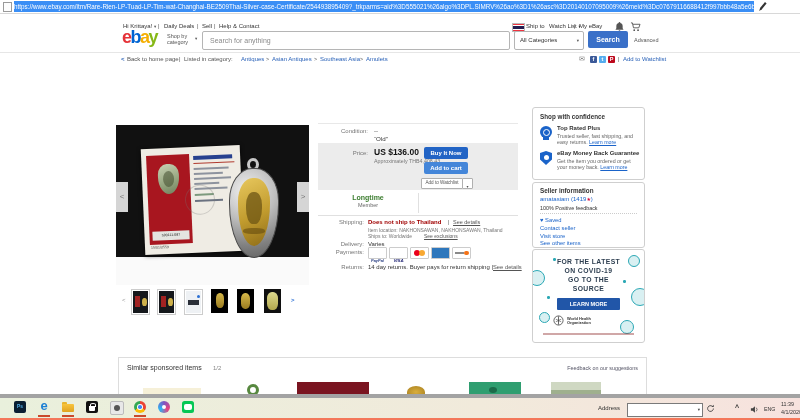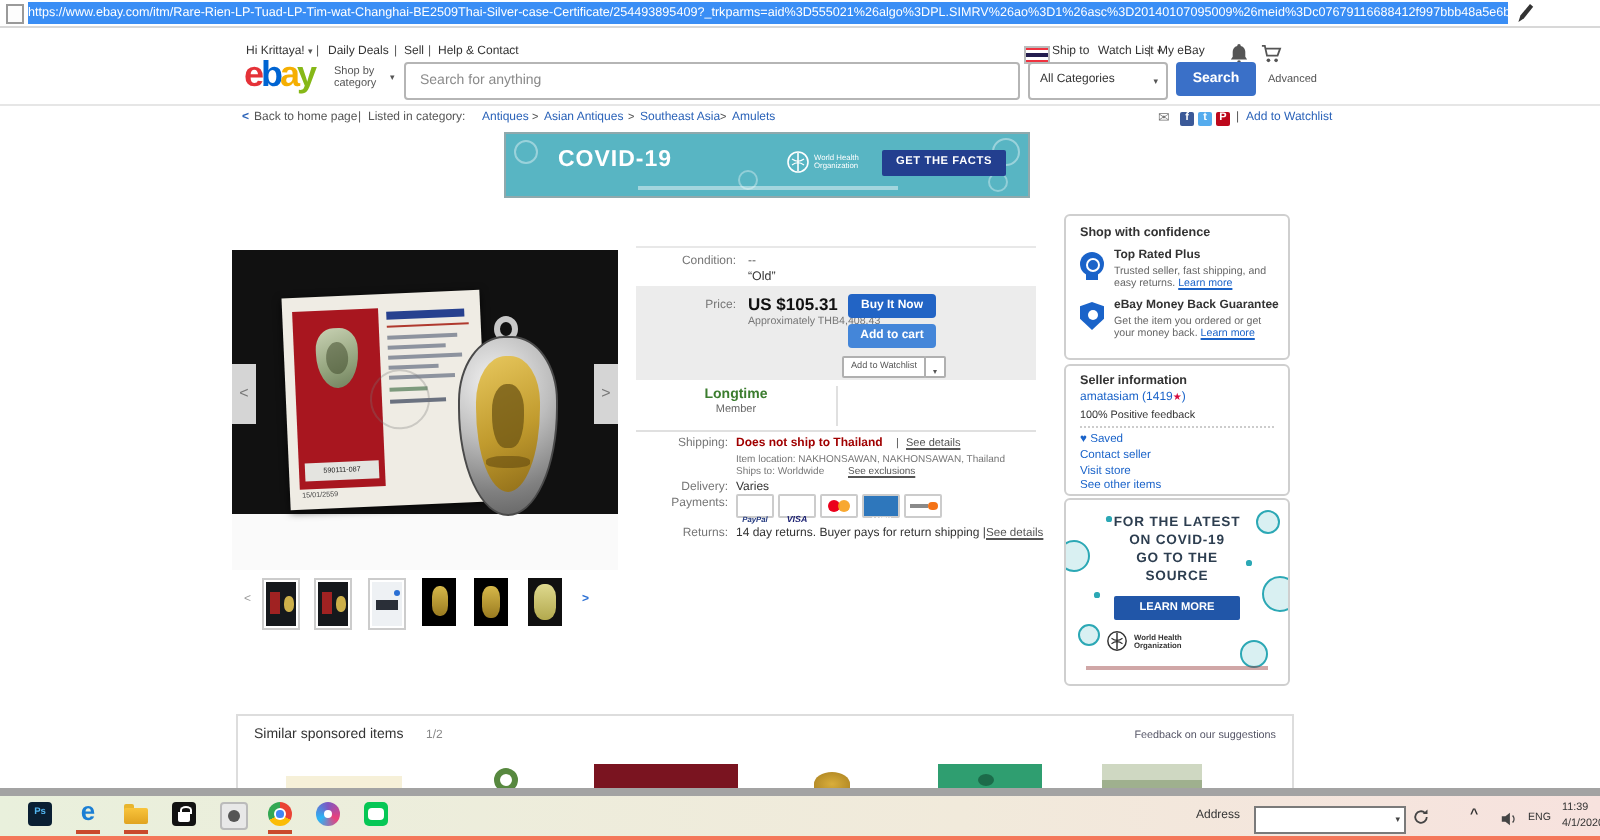--- a/index.html
+++ b/index.html
@@ -93,38 +93,20 @@
   <span class="abs gray" style="left:360px;top:56px;font-size:5.5px;">&gt;</span>
   <span class="abs blue" style="left:366px;top:56px;font-size:6px;">Amulets</span>
 
   <span class="abs" style="left:579px;top:55px;font-size:7px;color:#777;">✉</span>
   <span class="abs" style="left:590px;top:56px;width:7px;height:7px;background:#3b5998;border-radius:1px;color:#fff;font-size:5.5px;font-weight:bold;text-align:center;line-height:7px;">f</span>
   <span class="abs" style="left:599px;top:56px;width:7px;height:7px;background:#55acee;border-radius:1px;color:#fff;font-size:5.5px;font-weight:bold;text-align:center;line-height:7px;">t</span>
   <span class="abs" style="left:608px;top:56px;width:7px;height:7px;background:#bd081c;border-radius:1px;color:#fff;font-size:5.5px;font-weight:bold;text-align:center;line-height:7px;">P</span>
   <span class="abs gray" style="left:618px;top:56px;font-size:6px;">|</span>
   <span class="abs blue" style="left:623px;top:56px;font-size:6px;">Add to Watchlist</span>
 
-  <div class="abs" style="left:252px;top:66px;width:261px;height:31px;background:#58b5c3;border:1px solid #8fa9ad;overflow:hidden;">
-    <div class="abs" style="left:4px;top:3px;width:10px;height:10px;border:1px solid rgba(255,255,255,.4);border-radius:50%;"></div>
-    <div class="abs" style="left:116px;top:18px;width:8px;height:8px;border:1px solid rgba(255,255,255,.35);border-radius:50%;"></div>
-    <div class="abs" style="right:4px;top:2px;width:12px;height:12px;border:1px solid rgba(255,255,255,.4);border-radius:50%;"></div>
-    <div class="abs" style="right:10px;bottom:2px;width:8px;height:8px;border:1px solid rgba(255,255,255,.35);border-radius:50%;"></div>
-    <div class="abs" style="left:26px;top:7px;font-size:11.5px;font-weight:bold;color:#fff;letter-spacing:.5px;">COVID-19</div>
-    <svg class="abs" style="left:140px;top:8px;" width="12" height="12" viewBox="0 0 12 12">
-      <circle cx="6" cy="6" r="5" fill="none" stroke="#fff" stroke-width=".8"></circle>
-      <line x1="6" y1="1.5" x2="6" y2="10.5" stroke="#fff" stroke-width=".8"></line>
-      <path d="M3 4.5c2 1.5 4 1.5 6 0M3 7.5c2-1.5 4-1.5 6 0" stroke="#fff" stroke-width=".6" fill="none"></path>
-    </svg>
-    <div class="abs" style="left:154px;top:10px;font-size:3.9px;color:#fff;line-height:4.4px;">
-      <div>World Health</div>
-      <div>Organization</div>
-    </div>
-    <div class="abs btn" style="left:188px;top:8px;width:62px;height:13px;line-height:13px;background:#233f8f;font-size:5.6px;letter-spacing:.3px;border-radius:1px;">GET THE FACTS</div>
-    <div class="abs" style="left:66px;bottom:3px;width:130px;height:2px;background:rgba(255,255,255,.45);"></div>
-  </div>
 
   <div class="abs" style="left:116px;top:125px;width:193px;height:160px;background:#111;overflow:hidden;">
     <div class="abs" style="left:0;top:132px;width:193px;height:28px;background:#fafafa;"></div>
 
     <div class="abs" style="left:27px;top:22px;width:99px;height:106px;background:#efece4;transform:rotate(-2.5deg);box-shadow:0 1px 4px rgba(0,0,0,.7);">
       <div class="abs" style="left:5px;top:7px;width:43px;height:89px;background:#a8161f;">
         <div class="abs" style="left:11px;top:9px;width:21px;height:30px;border-radius:45% 45% 52% 52%/36% 36% 60% 60%;
                     background:linear-gradient(160deg,#c9d2b4,#94a47e 60%,#6f805c);">
           <div class="abs" style="left:5px;top:7px;width:11px;height:16px;background:rgba(60,70,40,.5);border-radius:50%;"></div>
         </div>
@@ -199,21 +181,21 @@
   <span class="abs" style="left:291px;top:297px;font-size:6px;color:#2a6fd4;font-weight:bold;">&gt;</span>
 
   <div class="abs" style="left:318px;top:123px;width:200px;height:1px;background:#e8e8e8;"></div>
 
   <span class="lblcol" style="left:320px;top:128px;">Condition:</span>
   <span class="abs" style="left:374px;top:128px;font-size:6px;color:#555;">--</span>
   <span class="abs" style="left:374px;top:134.5px;font-size:6.2px;color:#333;">“Old”</span>
 
   <div class="abs" style="left:318px;top:143px;width:200px;height:47px;background:#ececec;"></div>
   <span class="lblcol" style="left:320px;top:150px;">Price:</span>
-  <span class="abs" style="left:374px;top:147px;font-size:8.5px;font-weight:bold;color:#111;">US $105.31</span>
+  <span class="abs" style="left:374px;top:147px;font-size:8.5px;font-weight:bold;color:#111;">US $136.00</span>
   <span class="abs" style="left:374px;top:157.5px;font-size:5.3px;color:#767676;">Approximately THB4,408.43</span>
   <div class="abs btn" style="left:424px;top:147px;width:44px;height:12px;line-height:12px;background:#2264c5;font-size:6px;">Buy It Now</div>
   <div class="abs btn" style="left:424px;top:162px;width:44px;height:12px;line-height:12px;background:#4486d9;font-size:6px;">Add to cart</div>
   <div class="abs" style="left:421px;top:178px;width:40px;height:9px;border:1px solid #b0b0b0;background:#fff;font-size:4.6px;color:#555;text-align:center;line-height:8px;border-radius:1px;">
     <span>Add to Watchlist</span>
   </div>
   <div class="abs" style="left:462px;top:178px;width:9px;height:9px;border:1px solid #b0b0b0;background:#fff;text-align:center;line-height:8px;border-radius:1px;">
     <span class="caret" style="font-size:4px;">▾</span>
   </div>
 

